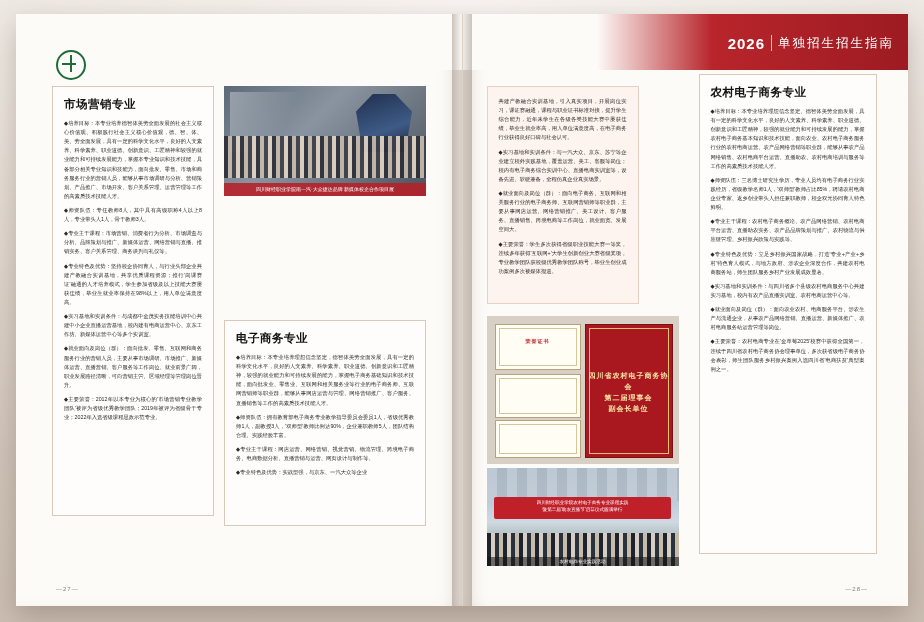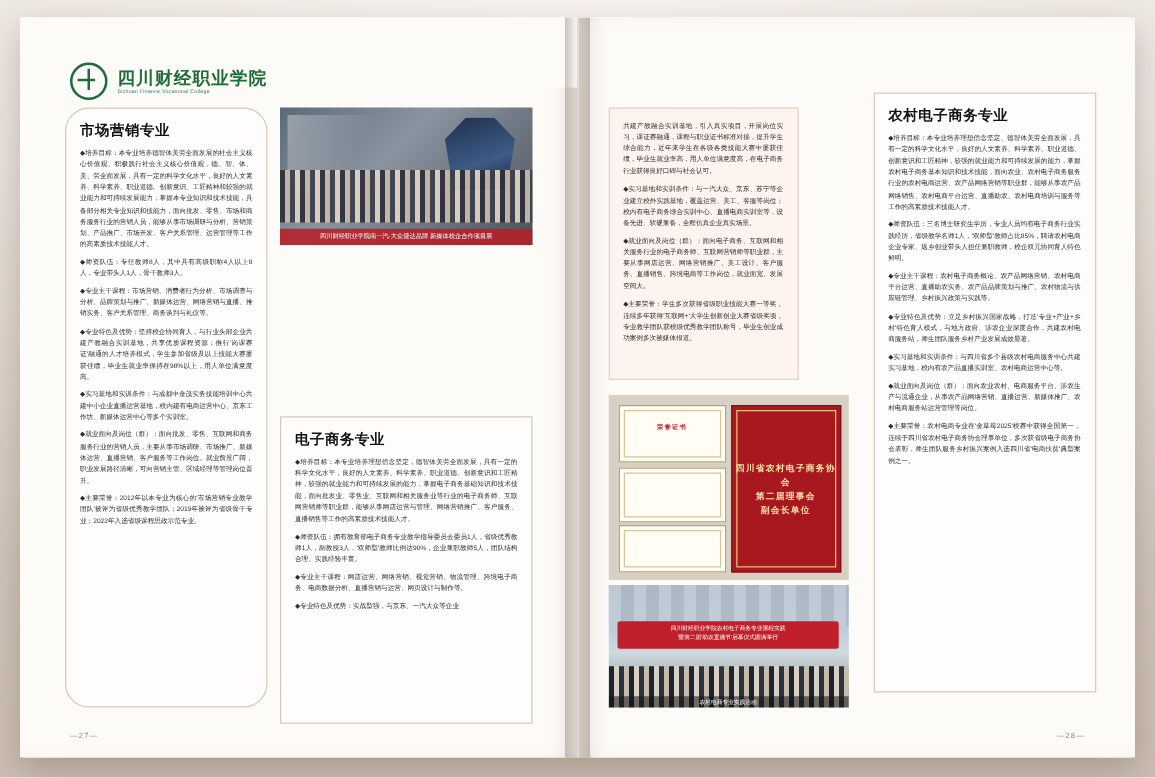--- a/index.html
+++ b/index.html
@@ -185,58 +185,61 @@
 <div id="stage">
   <div class="bg"></div>
 
   <div class="book">
 
     <div class="page left">
       <div class="top-banner"></div>
 
       <div class="logo">
         <div class="logo-mark"></div>
-        <div class="logo-text">
-          <div class="cn">四川财经职业学院</div>
-          <div class="en">Sichuan Finance Vocational College</div>
-        </div>
-      </div>
-
-      <div class="col" style="left:36px;top:72px;width:162px;height:480px;border-radius:19px;">
+      </div>
+
+      <div class="col" style="left:36px;top:72px;width:162px;height:430px;">
         <h3 class="sec">市场营销专业</h3>
         <p class="para">◆培养目标：本专业培养德智体美劳全面发展的社会主义核心价值观、积极践行社会主义核心价值观，德、智、体、美、劳全面发展，具有一定的科学文化水平，良好的人文素养、科学素养、职业道德、创新意识、工匠精神和较强的就业能力和可持续发展能力，掌握本专业知识和技术技能，具备部分相关专业知识和技能力，面向批发、零售、市场和商务服务行业的营销人员，能够从事市场调研与分析、营销策划、产品推广、市场开发、客户关系管理、运营管理等工作的高素质技术技能人才。</p>
         <p class="para">◆师资队伍：专任教师8人，其中具有高级职称4人以上8人，专业带头人1人，骨干教师3人。</p>
         <p class="para">◆专业主干课程：市场营销、消费者行为分析、市场调查与分析、品牌策划与推广、新媒体运营、网络营销与直播、推销实务、客户关系管理、商务谈判与礼仪等。</p>
         <p class="para">◆专业特色及优势：坚持校企协同育人，与行业头部企业共建产教融合实训基地，共享优质课程资源；推行'岗课赛证'融通的人才培养模式，学生参加省级及以上技能大赛屡获佳绩，毕业生就业率保持在98%以上，用人单位满意度高。</p>
         <p class="para">◆实习基地和实训条件：与成都中金茂实务技能培训中心共建中小企业直播运营基地，校内建有电商运营中心、京东工作坊、新媒体运营中心等多个实训室。</p>
         <p class="para">◆就业面向及岗位（群）：面向批发、零售、互联网和商务服务行业的营销人员，主要从事市场调研、市场推广、新媒体运营、直播营销、客户服务等工作岗位。就业前景广阔，职业发展路径清晰，可向营销主管、区域经理等管理岗位晋升。</p>
         <p class="para">◆主要荣誉：2012年以本专业为核心的'市场营销专业教学团队'被评为省级优秀教学团队；2019年被评为省级骨干专业；2022年入选省级课程思政示范专业。</p>
       </div>
 
       <div class="photo ph1" style="position:absolute;left:208px;top:72px;width:202px;height:110px;">
         <div class="rails"></div>
         <div class="robot"></div>
         <div class="crowd"></div>
         <div class="cap">四川财经职业学院南一汽·大众捷达品牌
 新媒体校企合作项目展</div>
       </div>
 
 
-      <div class="col" style="left:208px;top:306px;width:202px;height:246px;margin-top:13px;">
+      <div class="col" style="left:208px;top:306px;width:202px;height:206px;">
         <h3 class="sec">电子商务专业</h3>
         <p class="para">◆培养目标：本专业培养理想信念坚定，德智体美劳全面发展，具有一定的科学文化水平，良好的人文素养、科学素养、职业道德、创新意识和工匠精神，较强的就业能力和可持续发展的能力，掌握电子商务基础知识和技术技能，面向批发业、零售业、互联网和相关服务业等行业的电子商务师、互联网营销师等职业群，能够从事网店运营与管理、网络营销推广、客户服务、直播销售等工作的高素质技术技能人才。</p>
         <p class="para">◆师资队伍：拥有教育部电子商务专业教学指导委员会委员1人，省级优秀教师1人，副教授3人，'双师型'教师比例达90%，企业兼职教师5人，团队结构合理、实践经验丰富。</p>
         <p class="para">◆专业主干课程：网店运营、网络营销、视觉营销、物流管理、跨境电子商务、电商数据分析、直播营销与运营、网页设计与制作等。</p>
         <p class="para">◆专业特色及优势：实战型强，与京东、一汽大众等企业</p>
       </div>
 
       <div class="pagenum l">—27—</div>
     </div>
 
     <div class="page right">
+      <div class="top-banner">
+        <div class="banner-right">
+          <span class="banner-year">2026</span>
+          <span class="banner-sep"></span>
+          <span class="banner-title">单独招生招生指南</span>
+        </div>
+      </div>
 
       <div class="col pink" style="left:24px;top:72px;width:152px;height:218px;">
         <p class="para">共建产教融合实训基地，引入真实项目，开展岗位实习，课证赛融通，课程与职业证书标准对接，提升学生综合能力，近年来学生在各级各类技能大赛中屡获佳绩，毕业生就业率高，用人单位满意度高，在电子商务行业获得良好口碑与社会认可。</p>
         <p class="para">◆实习基地和实训条件：与一汽大众、京东、苏宁等企业建立校外实践基地，覆盖运营、美工、客服等岗位；校内有电子商务综合实训中心、直播电商实训室等，设备先进、软硬兼备，全程仿真企业真实场景。</p>
         <p class="para">◆就业面向及岗位（群）：面向电子商务、互联网和相关服务行业的电子商务师、互联网营销师等职业群，主要从事网店运营、网络营销推广、美工设计、客户服务、直播销售、跨境电商等工作岗位，就业面宽、发展空间大。</p>
         <p class="para">◆主要荣誉：学生多次获得省级职业技能大赛一等奖，连续多年获得'互联网+'大学生创新创业大赛省级奖项，专业教学团队获校级优秀教学团队称号，毕业生创业成功案例多次被媒体报道。</p>
       </div>
 
       <div class="photo ph3" style="position:absolute;left:24px;top:302px;width:192px;height:148px;">
         <div class="cert" style="left:8px;top:8px;width:84px;height:44px;">

